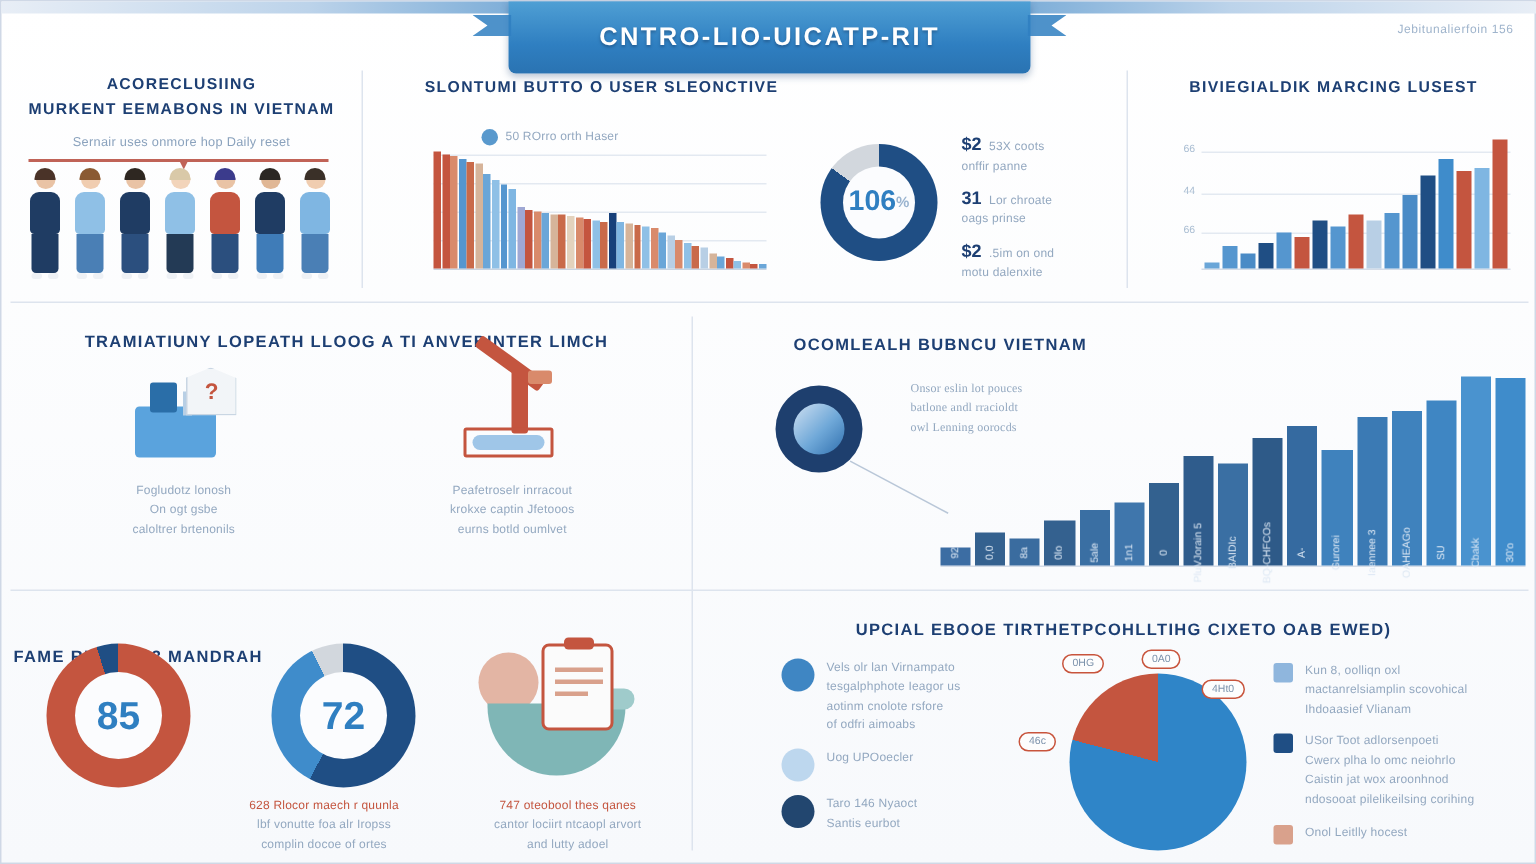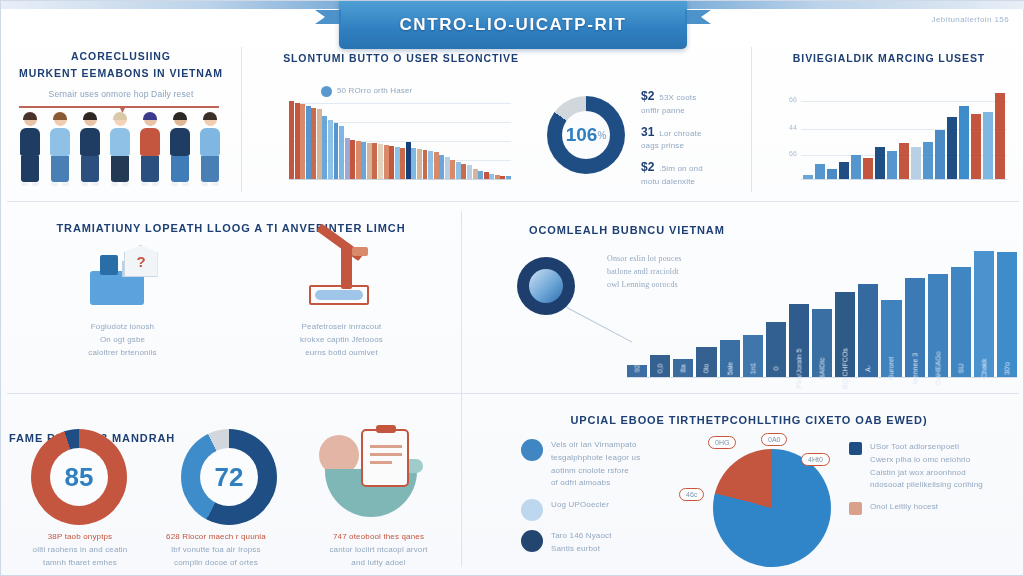--- a/index.html
+++ b/index.html
@@ -456,25 +456,20 @@
       </div>
   </div>
 
   <div class="panel" style="left:8px; top:402px; width:210px;margin-top:28px;">
     <div class="p-title" style="text-align:left; font-size:11px;">FAME RIEFUSE3 MANDRAH</div>
   </div>
 
   <div id="stats-donut-0" class="donut" style="position: absolute; left: 30px; top: 428px; width: 96px; height: 96px; background: conic-gradient(rgb(196, 85, 63) 155deg, rgb(196, 85, 63) 342.2deg, rgb(31, 78, 132) 342.2deg, rgb(31, 78, 132) 479deg, rgb(210, 215, 221) 479deg, rgb(210, 215, 221) 515deg);">
     <div class="hole" style="left:19px; top:19px; width:58px; height:58px; font-size:26px;">85</div>
   </div>
-  <div style="position:absolute; left:4px; top:530px; width:150px; text-align:center;">
-    <div class="body-txt" style="color:#c4553f;">38P taob onyptps</div>
-    <div class="body-txt">oliti raohens in and ceatin</div>
-    <div class="body-txt">tamnh fbaret emhes</div>
-  </div>
 
   <div id="stats-donut-1" class="donut" style="position: absolute; left: 180px; top: 428px; width: 96px; height: 96px; background: conic-gradient(rgb(31, 78, 132) 10deg, rgb(31, 78, 132) 208deg, rgb(63, 140, 203) 208deg, rgb(63, 140, 203) 334deg, rgb(210, 215, 221) 334deg, rgb(210, 215, 221) 370deg);">
     <div class="hole" style="left:19px; top:19px; width:58px; height:58px; font-size:26px;">72</div>
   </div>
   <div style="position:absolute; left:140px; top:530px; width:150px; text-align:center;">
     <div class="body-txt" style="color:#c4553f;">628 Rlocor maech r quunla</div>
     <div class="body-txt">lbf vonutte foa alr Iropss</div>
     <div class="body-txt">complin docoe of ortes</div>
   </div>
 
@@ -525,20 +520,28 @@
     </div>
 
   <div id="pie-chart" class="pie" style="left: 712px; top: 448px; width: 118px; height: 118px; background: conic-gradient(rgb(47, 133, 200) 95deg, rgb(47, 133, 200) 284.47deg, rgb(196, 85, 63) 284.47deg, rgb(196, 85, 63) 360.26deg, rgb(239, 233, 224) 360.26deg, rgb(239, 233, 224) 386.79deg, rgb(168, 200, 232) 386.79deg, rgb(168, 200, 232) 455deg);"></div>
   <div class="callout" style="left:707px; top:435px;">0HG</div>
   <div class="callout" style="left:760px; top:432px;">0A0</div>
   <div class="callout" style="left:800px; top:452px;">4Ht0</div>
   <div class="callout" style="left:678px; top:487px;">46c</div>
 
   <div id="right-legend" style="position:absolute; left:848px; top:440px; width:172px;">
       <div class="legrow">
+        <span class="swatch-sq" style="background:#8fb6dd"></span>
+        <div>
+          <div class="body-txt">Kun 8, oolliqn oxl</div>
+          <div class="body-txt">mactanrelsiamplin scovohical</div>
+          <div class="body-txt">Ihdoaasief Vlianam</div>
+        </div>
+      </div>
+      <div class="legrow">
         <span class="swatch-sq" style="background:#1f4e84"></span>
         <div>
           <div class="body-txt">USor Toot adlorsenpoeti</div>
           <div class="body-txt">Cwerx plha lo omc neiohrlo</div>
           <div class="body-txt">Caistin jat wox aroonhnod</div>
           <div class="body-txt">ndosooat pilelikeilsing corihing</div>
         </div>
       </div>
       <div class="legrow">
         <span class="swatch-sq" style="background:#d9a18c"></span>

